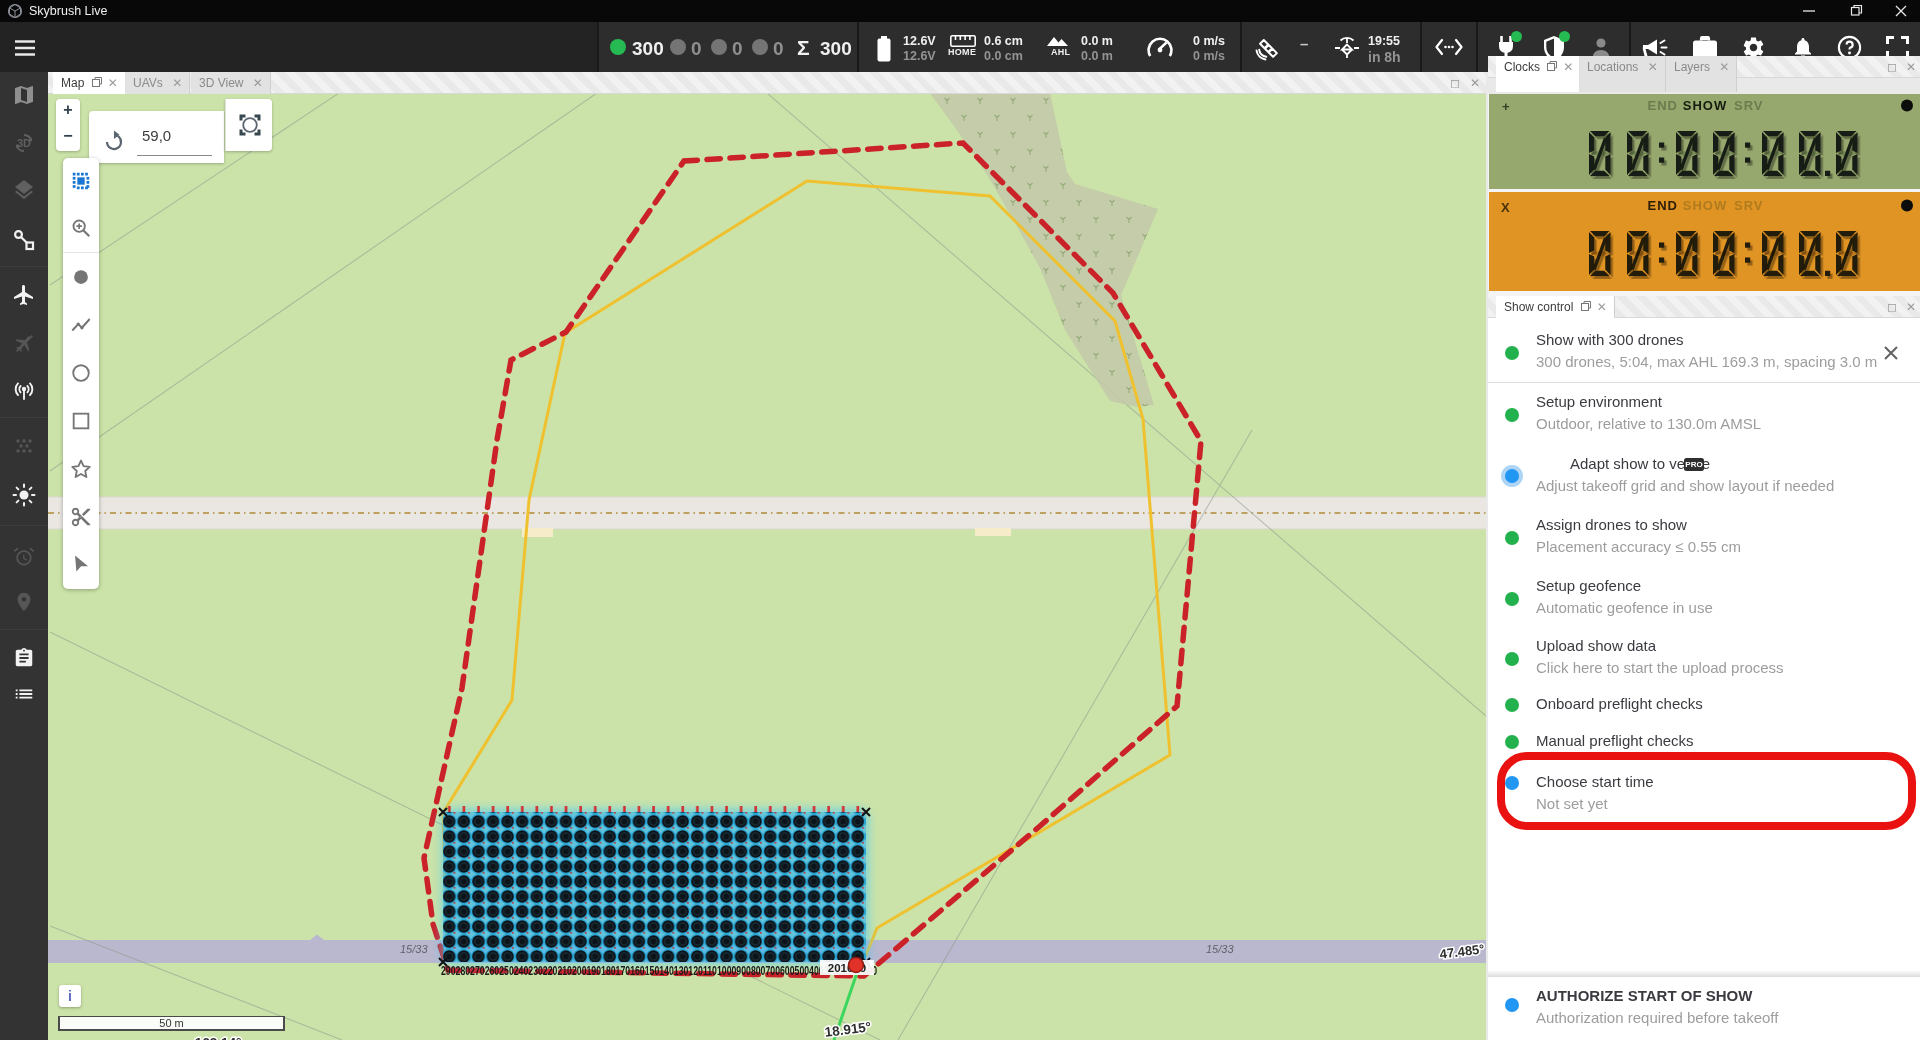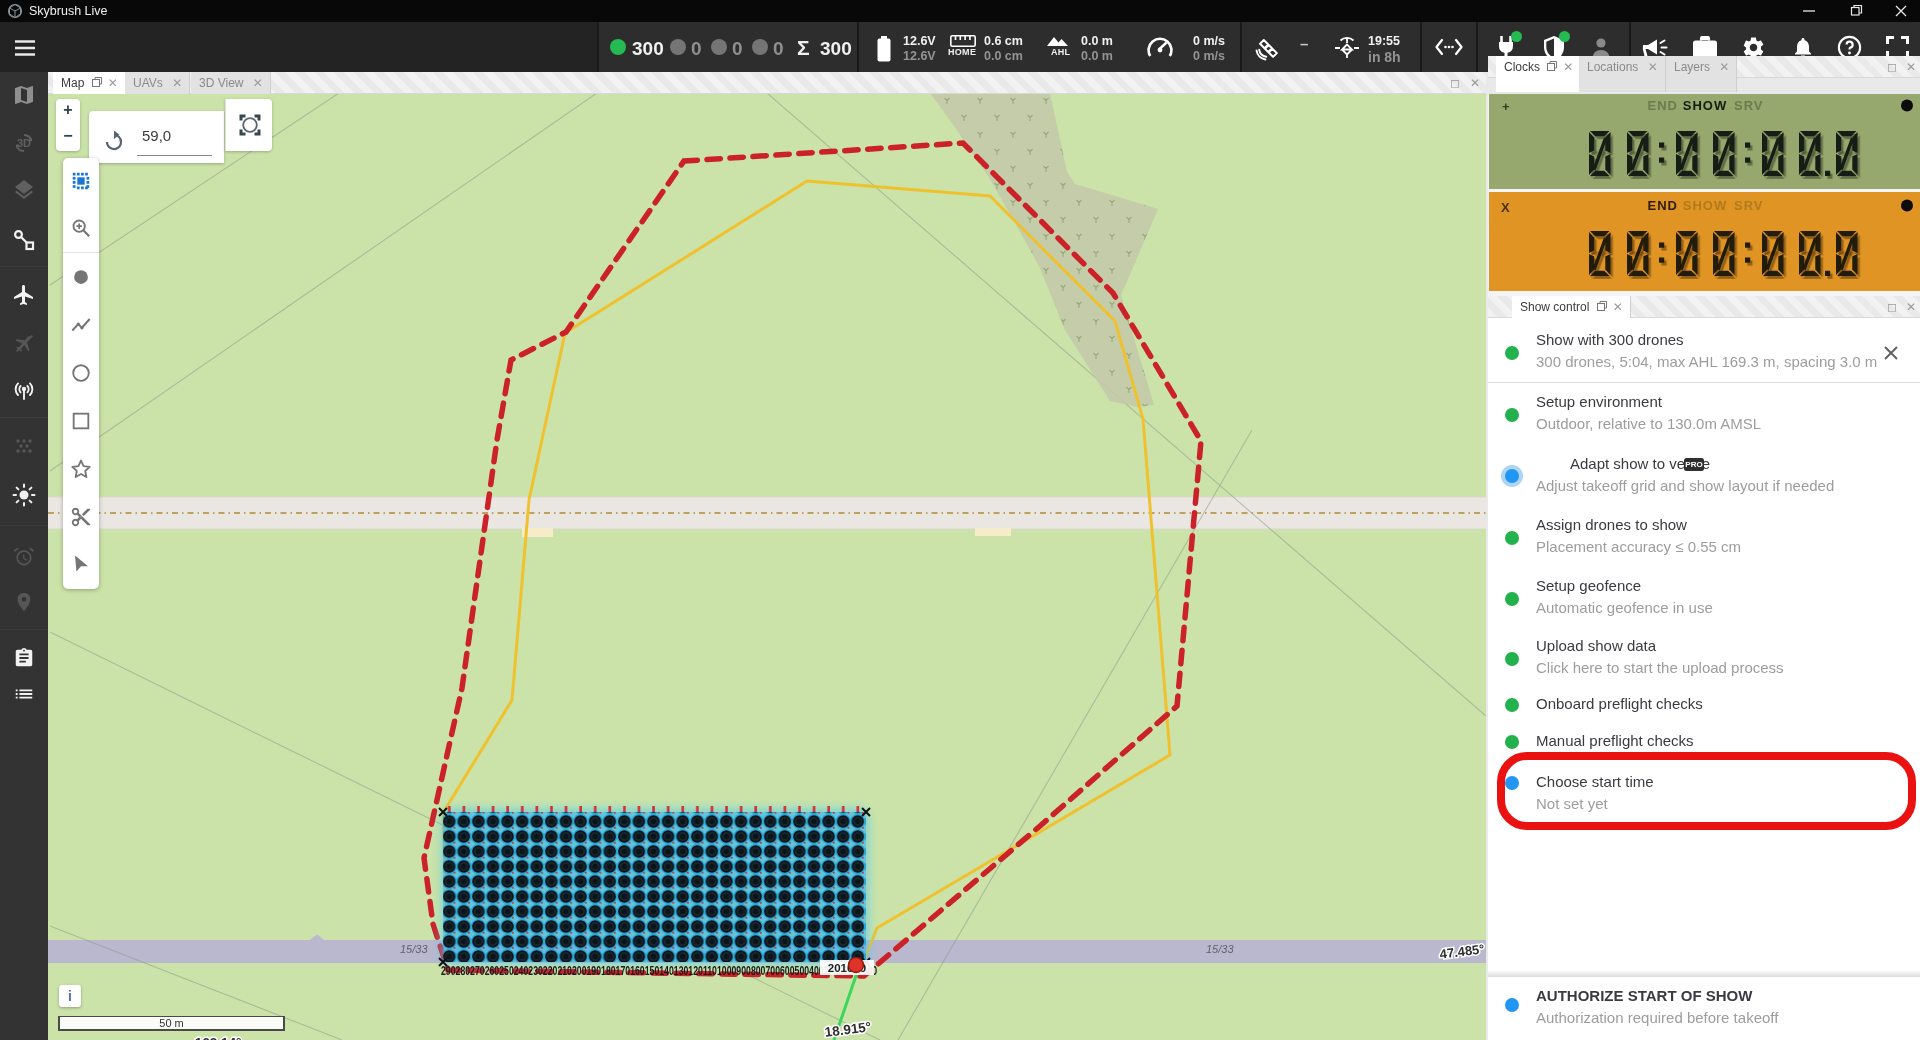--- a/index.html
+++ b/index.html
@@ -230,21 +230,21 @@
   <div class="tab active" style="left:8px;">Clocks <svg width="10" height="10" viewBox="0 0 10 10" style="margin-left:4px">
         <rect x="0.5" y="2.5" width="7" height="7" fill="none" stroke="#777" stroke-width="1"></rect>
         <path d="M3 2.5 V0.5 H9.5 V7 H7.5" fill="none" stroke="#777" stroke-width="1"></path>
       </svg><span class="x">✕</span></div>
   <div class="tab" style="left:91px;">Locations <span class="x">✕</span></div>
   <div class="tab" style="left:178px;">Layers <span class="x">✕</span></div>
   <div class="winbtn" style="left:399px;">◻</div>
   <div class="winbtn" style="left:418px;">✕</div>
 </div>
 <div class="tabbar" style="left:1488px;top:296px;width:432px;">
-  <div class="tab active" style="left:8px;margin-left:16px;">Show control <svg width="10" height="10" viewBox="0 0 10 10" style="margin-left:4px">
+  <div class="tab active" style="left:8px;">Show control <svg width="10" height="10" viewBox="0 0 10 10" style="margin-left:4px">
         <rect x="0.5" y="2.5" width="7" height="7" fill="none" stroke="#777" stroke-width="1"></rect>
         <path d="M3 2.5 V0.5 H9.5 V7 H7.5" fill="none" stroke="#777" stroke-width="1"></path>
       </svg><span class="x">✕</span></div>
   <div class="winbtn" style="left:399px;">◻</div>
   <div class="winbtn" style="left:418px;">✕</div>
 </div>
 
 <div class="abs" id="mapwrap" style="left:48px;top:94px;width:1438px;height:946px;background:#cbe3a8;overflow:hidden;">
 <svg width="1438" height="946" viewBox="0 0 1438 946" style="position:absolute;left:0;top:0">
   <defs>

